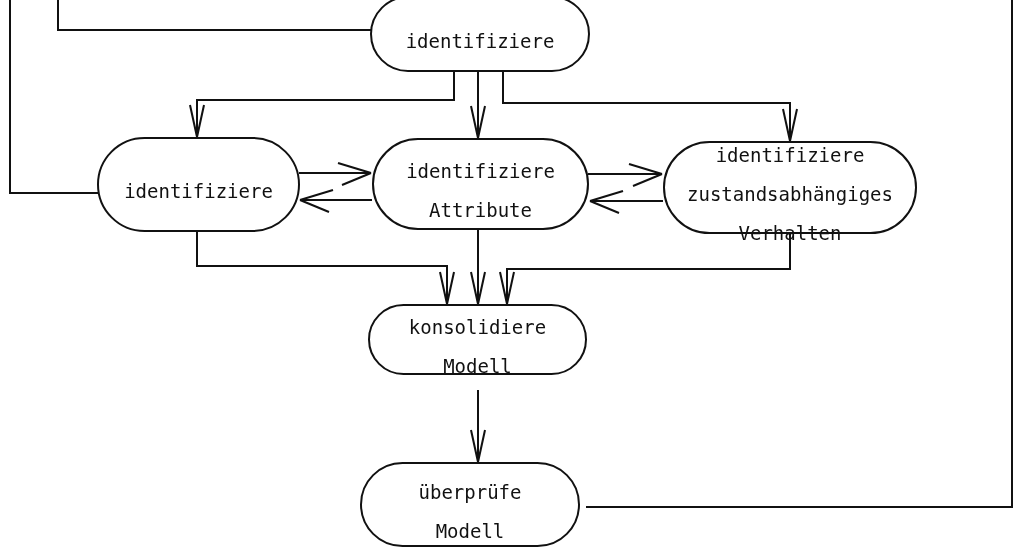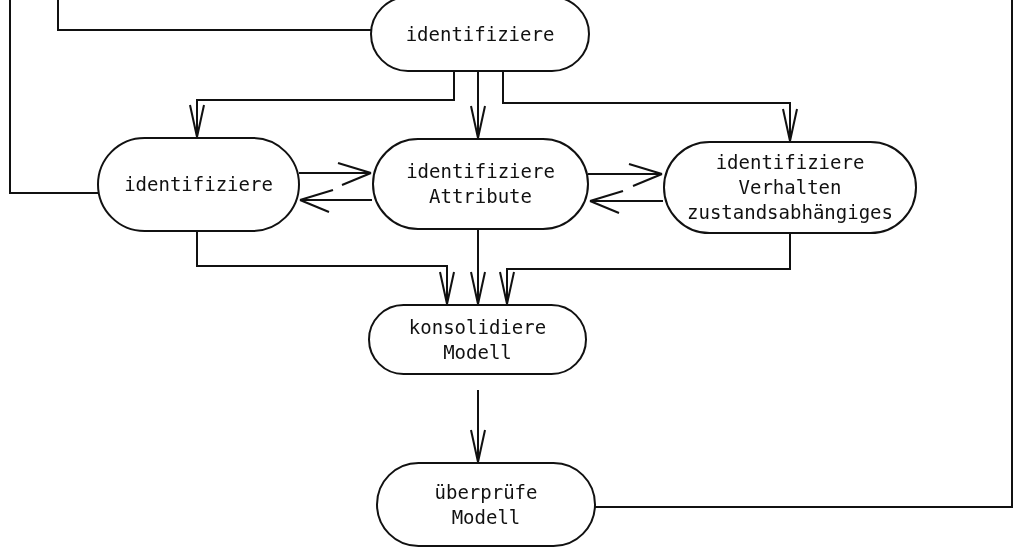--- a/index.html
+++ b/index.html
@@ -32,21 +32,21 @@
     color: var(--ink, #111111);
     display: flex;
     flex-direction: column;
     align-items: center;
     justify-content: center;
     text-align: center;
     font-size: 19px;
     line-height: 25px;
     white-space: nowrap;
   }
-  .node span { display: block; }
+  .node span { display: block; margin-top: 14px; }
 </style>
 </head>
 <body>
 
 <div class="stage">
 
   <svg class="edges" viewBox="0 0 1024 557" xmlns="http://www.w3.org/2000/svg">
       <g>
         <polyline points="10,0 10,193 100,193"></polyline>
       </g>
@@ -121,27 +121,27 @@
     <span>identifiziere</span>
   </div>
 
   <div class="node" style="left:372px; top:138px; width:217px; height:92px">
     <span>identifiziere</span>
     <span>Attribute</span>
   </div>
 
   <div class="node" style="left:663px; top:141px; width:254px; height:93px">
     <span>identifiziere</span>
+    <span>zustandsabhängiges</span>
     <span>Verhalten</span>
-    <span>zustandsabhängiges</span>
   </div>
 
   <div class="node" style="left:368px; top:304px; width:219px; height:71px">
     <span>konsolidiere</span>
     <span>Modell</span>
   </div>
 
-  <div class="node" style="left:376px; top:462px; width:220px; height:85px">
+  <div class="node" style="left:360px; top:462px; width:220px; height:85px">
     <span>überprüfe</span>
     <span>Modell</span>
   </div>
 
 </div>
 
 </body></html>

